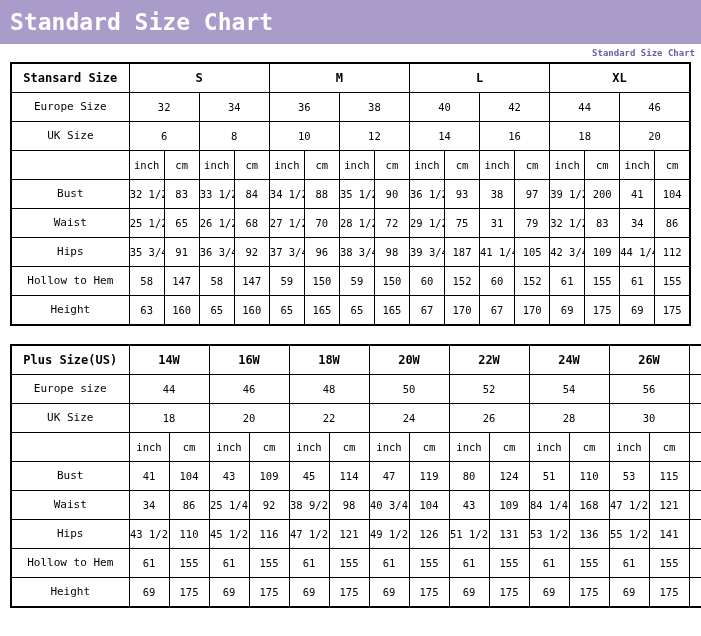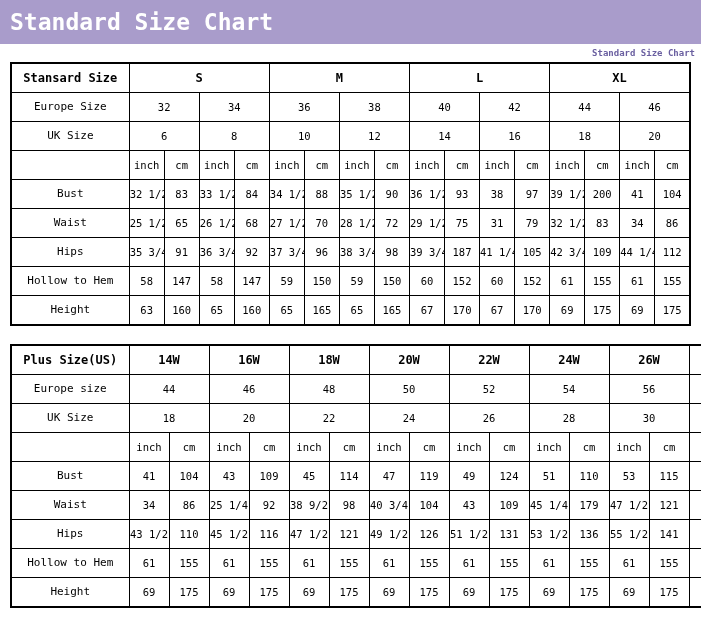--- a/index.html
+++ b/index.html
@@ -367,43 +367,43 @@
         <tr>
           <td class="rowlabel">Bust</td>
           <td>41</td>
           <td>104</td>
           <td>43</td>
           <td>109</td>
           <td>45</td>
           <td>114</td>
           <td>47</td>
           <td>119</td>
-          <td>49</td>
+          <td>80</td>
           <td>124</td>
           <td>51</td>
           <td>110</td>
           <td>53</td>
           <td>115</td>
           <td></td>
         </tr>
 
         <tr>
           <td class="rowlabel">Waist</td>
           <td>34</td>
           <td>86</td>
           <td>25 1/4</td>
           <td>92</td>
           <td>38 9/2</td>
           <td>98</td>
           <td>40 3/4</td>
           <td>104</td>
           <td>43</td>
           <td>109</td>
-          <td>45 1/4</td>
-          <td>179</td>
+          <td>84 1/4</td>
+          <td>168</td>
           <td>47 1/2</td>
           <td>121</td>
           <td></td>
         </tr>
 
         <tr>
           <td class="rowlabel">Hips</td>
           <td>43 1/2</td>
           <td>110</td>
           <td>45 1/2</td>

